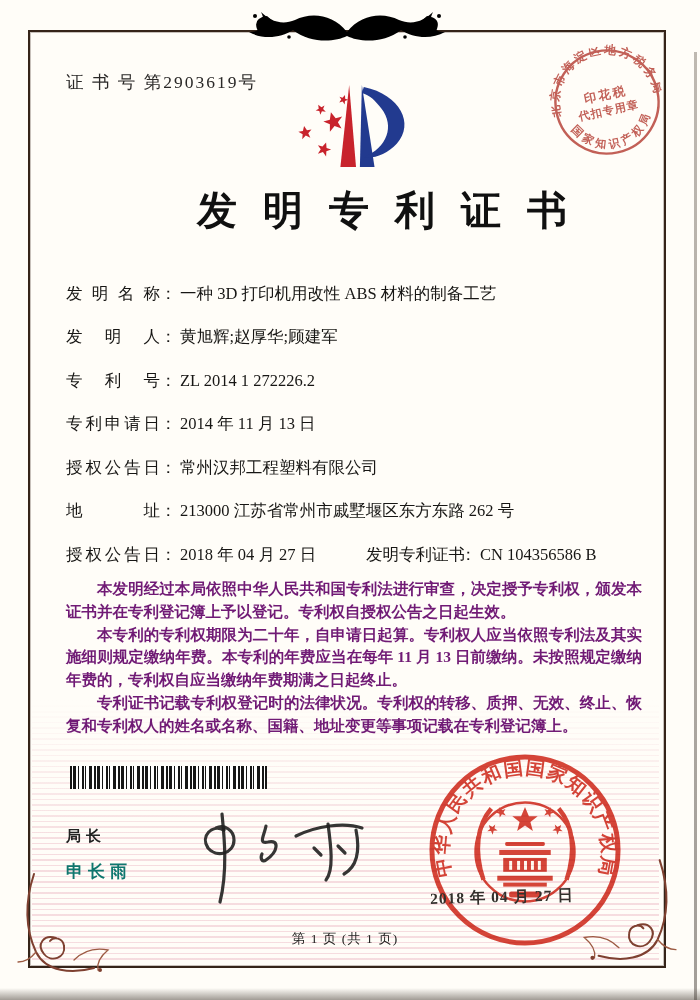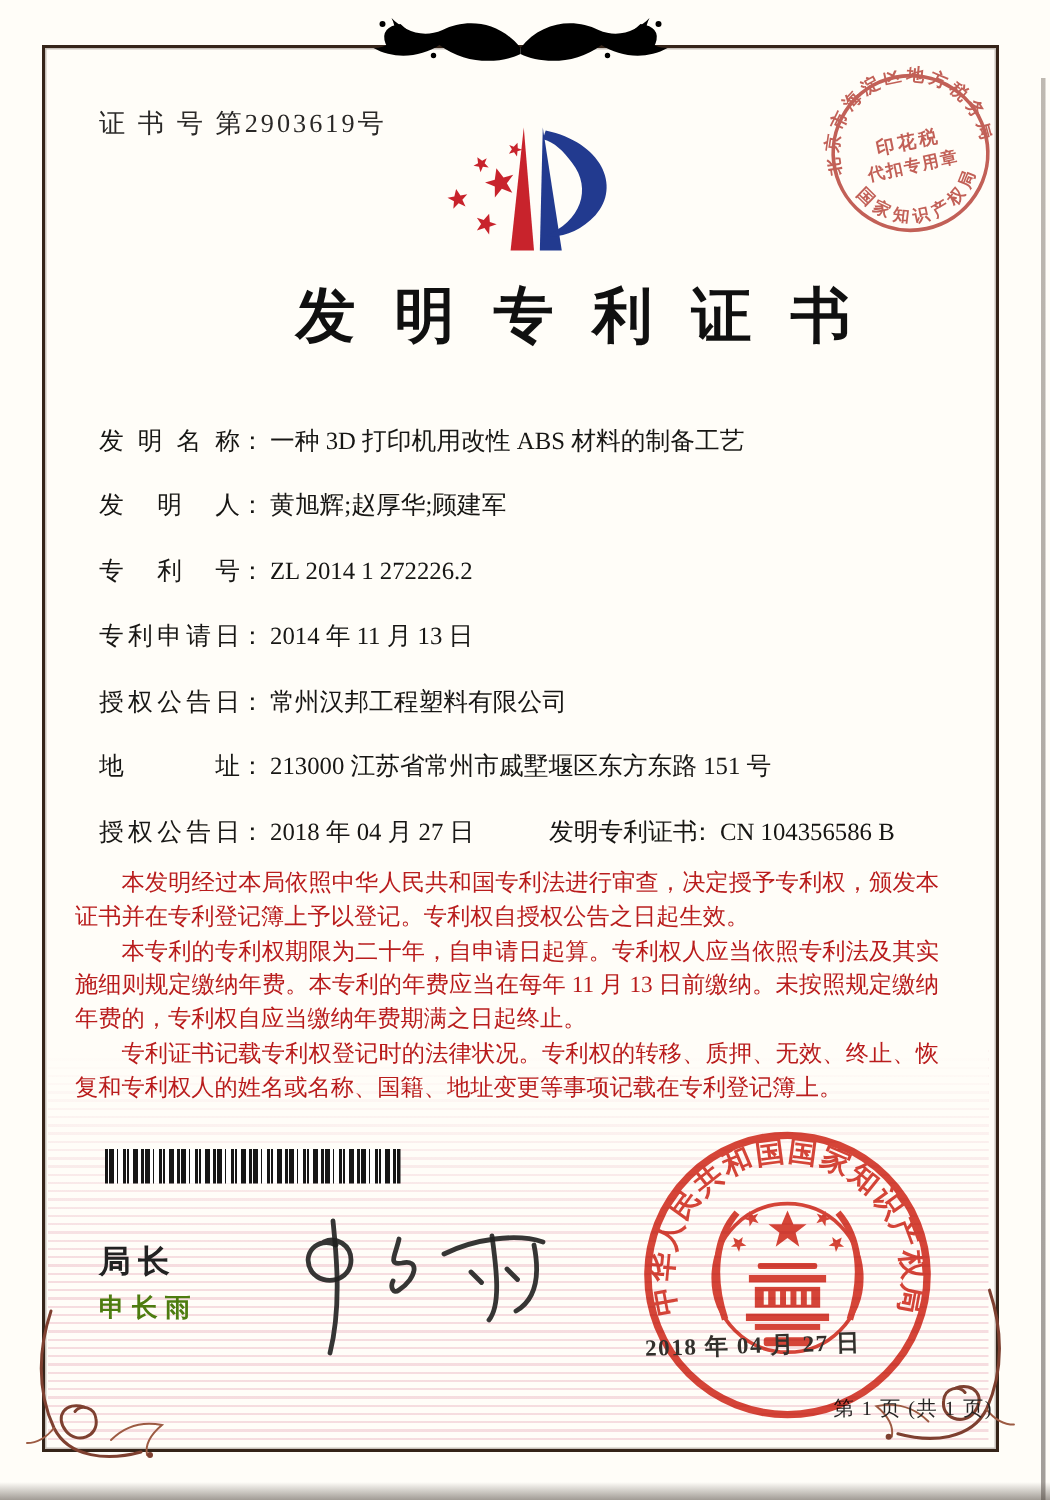--- a/index.html
+++ b/index.html
@@ -36,49 +36,49 @@
   .logo{position:absolute;left:278px;top:82px;width:156px;height:90px;}
   .title{position:absolute;left:0;top:183px;width:100%;text-align:center;
     font-size:40px;font-weight:bold;letter-spacing:26px;text-indent:26px;color:#101010;padding-left:32px;}
   
   .fields{position:absolute;left:66px;top:272px;width:580px;font-size:16.5px;color:#171614;}
   .frow{height:43.5px;display:flex;align-items:center;line-height:24px;white-space:nowrap;}
   .flabel{display:inline-block;width:94px;text-align:justify;text-align-last:justify;}
   .colon{display:inline-block;width:20px;}
   .fval1{display:inline-block;width:186px;}
   
-  .paras{position:absolute;left:50px;top:578px;width:576px;font-size:15.5px;
-    line-height:22.8px;text-align:justify;color:#b91c1c;}
+  .paras{position:absolute;left:66px;top:578px;width:576px;font-size:15.5px;
+    line-height:22.8px;text-align:justify;color:#701a75;font-weight:bold;}
   .paras p{margin:0;text-indent:2em;}
   
   .barcode{position:absolute;left:70px;top:766px;width:197px;height:23px;
     background:repeating-linear-gradient(90deg,
       #161616 0px,#161616 2px,#fff 2px,#fff 3px,
       #161616 3px,#161616 6px,#fff 6px,#fff 8px,
       #161616 8px,#161616 9px,#fff 9px,#fff 12px,
       #161616 12px,#161616 14px,#fff 14px,#fff 15px,
       #161616 15px,#161616 16px,#fff 16px,#fff 19px,
       #161616 19px,#161616 22px,#fff 22px,#fff 24px);}
   .sig-title{position:absolute;left:66px;top:827px;font-family:"Liberation Sans","DejaVu Sans",sans-serif;
-    font-weight:bold;font-size:21px;letter-spacing:5px;color:#222;}
+    font-weight:bold;font-size:15px;letter-spacing:5px;color:#222;}
   .sig-name{position:absolute;left:66px;top:860px;font-family:"Liberation Sans","DejaVu Sans",sans-serif;
-    font-weight:bold;font-size:17px;letter-spacing:5px;color:#4d7c0f;}
+    font-weight:bold;font-size:17px;letter-spacing:5px;color:#0f766e;}
   .signature{position:absolute;left:168px;top:800px;width:210px;height:112px;}
   .signature path{fill:none;stroke:#20201f;stroke-width:3.2;stroke-linecap:round;opacity:.9;}
   
   .tax-stamp{position:absolute;left:551px;top:46px;width:112px;height:112px;
     transform:rotate(-12deg);opacity:.85;mix-blend-mode:multiply;}
   .tax-stamp text{font-family:"Liberation Serif","DejaVu Serif",serif;font-weight:bold;fill:#b7453c;}
   .office-seal{position:absolute;left:426px;top:751px;width:198px;height:198px;
     opacity:.93;mix-blend-mode:multiply;z-index:6;}
   .office-seal text{font-family:"Liberation Serif","DejaVu Serif",serif;font-weight:bold;fill:#d2372a;}
   .office-seal .emb{fill:#d2372a;}
   .seal-date{position:absolute;left:430px;top:887px;font-size:15.5px;font-weight:bold;
     letter-spacing:1px;color:#33302c;transform:rotate(-1.5deg);z-index:7;}
-  .footer{position:absolute;left:28px;top:930px;width:634px;text-align:right;
+  .footer{position:absolute;left:28px;top:930px;width:634px;text-align:center;
     font-size:13.5px;letter-spacing:1px;color:#262524;}
 </style>
 </head>
 <body>
 
 <div class="page">
 
   <svg width="0" height="0" style="position:absolute">
     <defs>
       <path id="st" d="M0,-10 L2.94,-3.09 L9.51,-3.09 L4.05,1.18 L5.88,8.09 L0,3.8 L-5.88,8.09 L-4.05,1.18 L-9.51,-3.09 L-2.94,-3.09 Z"></path>
@@ -152,21 +152,21 @@
         <span>2014 年 11 月 13 日</span>
     </div>
     <div class="frow">
       <span class="flabel">授权公告日</span>
         <span class="colon">：</span>
         <span>常州汉邦工程塑料有限公司</span>
     </div>
     <div class="frow">
       <span class="flabel">地址</span>
         <span class="colon">：</span>
-        <span>213000 江苏省常州市戚墅堰区东方东路 151 号</span>
+        <span>213000 江苏省常州市戚墅堰区东方东路 262 号</span>
     </div>
     <div class="frow">
       <span class="flabel">授权公告日</span>
         <span class="colon">：</span>
         <span class="fval1">2018 年 04 月 27 日</span>
         <span class="flabel">发明专利证书</span>
         <span class="colon">：</span>
         <span>CN 104356586 B</span>
     </div>
   </div>

